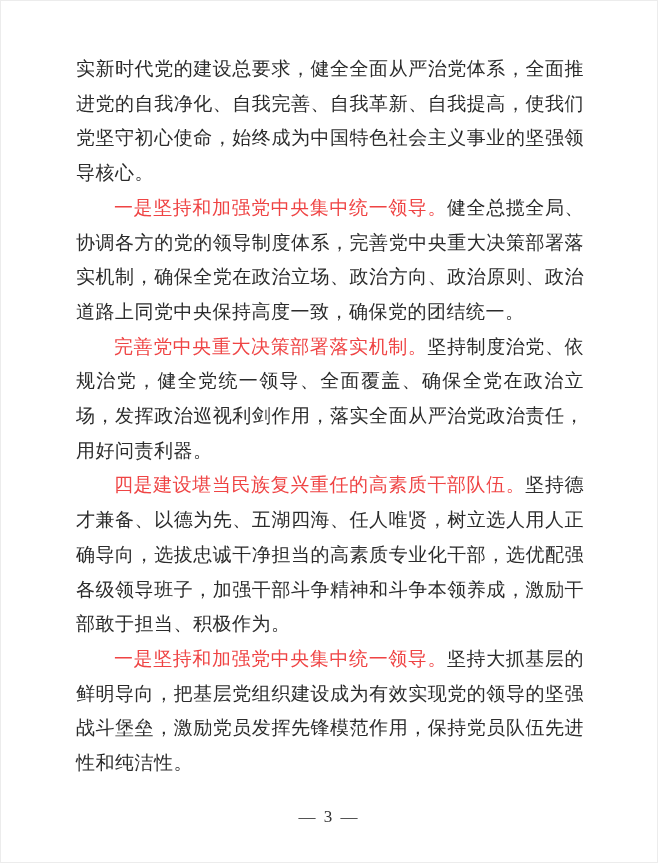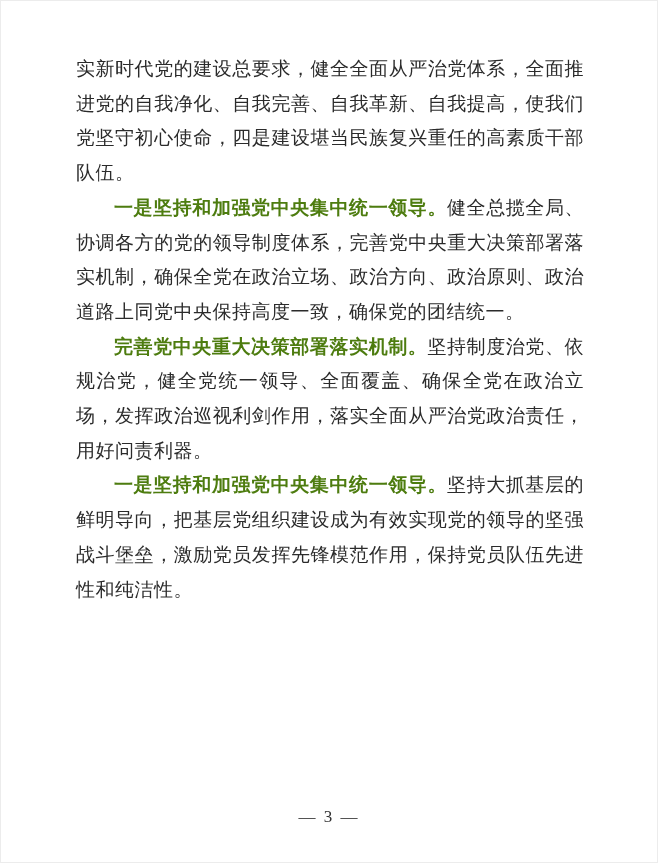--- a/index.html
+++ b/index.html
@@ -31,48 +31,49 @@
   }
   .para {
     margin: 0;
     padding: 0;
   }
   .para.indent {
     text-indent: 2em;
   }
   .lead {
     font-family: "Liberation Sans", "DejaVu Sans", sans-serif;
-    font-weight: 700;
-    color: #4d7c0f;
+    font-weight: 400;
+    color: #ef4444;
   }
   .footer {
     position: absolute;
     left: 0;
     right: 0;
     top: 806px;
     text-align: center;
   }
   .page-number {
     font-size: 17px;
     color: #333333;
     letter-spacing: 2px;
     font-family: "Liberation Serif", "DejaVu Serif", serif;
   }
 </style>
 </head>
 <body>
 
 <div class="page">
   <main class="content" id="paragraph-container">
-  <p class="para"><b class="lead"></b><span class="para-text">实新时代党的建设总要求，健全全面从严治党体系，全面推进党的自我净化、自我完善、自我革新、自我提高，使我们党坚守初心使命，四是建设堪当民族复兴重任的高素质干部队伍。</span></p>
+  <p class="para"><b class="lead"></b><span class="para-text">实新时代党的建设总要求，健全全面从严治党体系，全面推进党的自我净化、自我完善、自我革新、自我提高，使我们党坚守初心使命，始终成为中国特色社会主义事业的坚强领导核心。</span></p>
 
   <p class="para indent"><b class="lead">一是坚持和加强党中央集中统一领导。</b><span class="para-text">健全总揽全局、协调各方的党的领导制度体系，完善党中央重大决策部署落实机制，确保全党在政治立场、政治方向、政治原则、政治道路上同党中央保持高度一致，确保党的团结统一。</span></p>
 
 
   <p class="para indent"><b class="lead">完善党中央重大决策部署落实机制。</b><span class="para-text">坚持制度治党、依规治党，健全党统一领导、全面覆盖、确保全党在政治立场，发挥政治巡视利剑作用，落实全面从严治党政治责任，用好问责利器。</span></p>
 
+  <p class="para indent"><b class="lead">四是建设堪当民族复兴重任的高素质干部队伍。</b><span class="para-text">坚持德才兼备、以德为先、五湖四海、任人唯贤，树立选人用人正确导向，选拔忠诚干净担当的高素质专业化干部，选优配强各级领导班子，加强干部斗争精神和斗争本领养成，激励干部敢于担当、积极作为。</span></p>
 
   <p class="para indent"><b class="lead">一是坚持和加强党中央集中统一领导。</b><span class="para-text">坚持大抓基层的鲜明导向，把基层党组织建设成为有效实现党的领导的坚强战斗堡垒，激励党员发挥先锋模范作用，保持党员队伍先进性和纯洁性。</span></p>
 </main>
   <footer class="footer">
     <span class="page-number">— 3 —</span>
   </footer>
 </div>
 
 </body></html>

